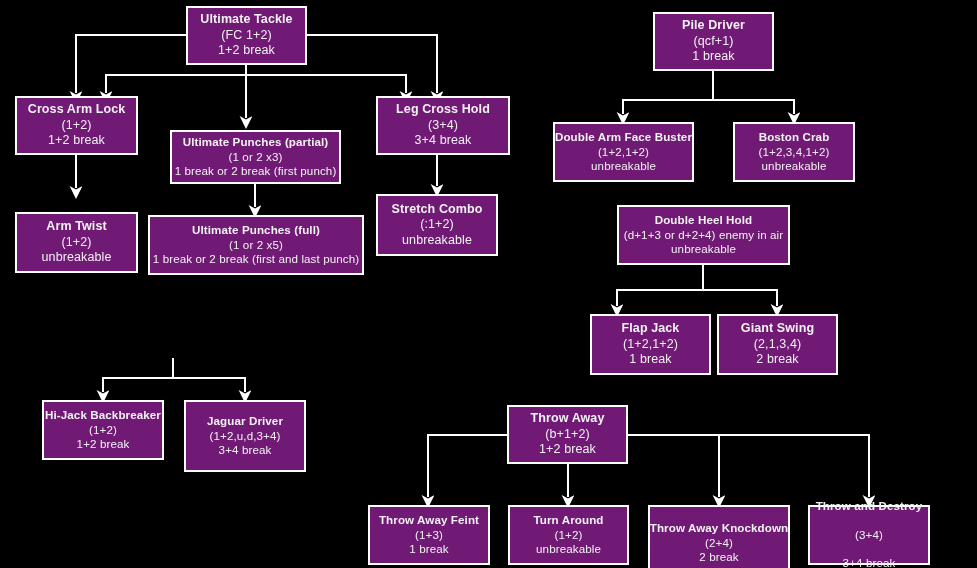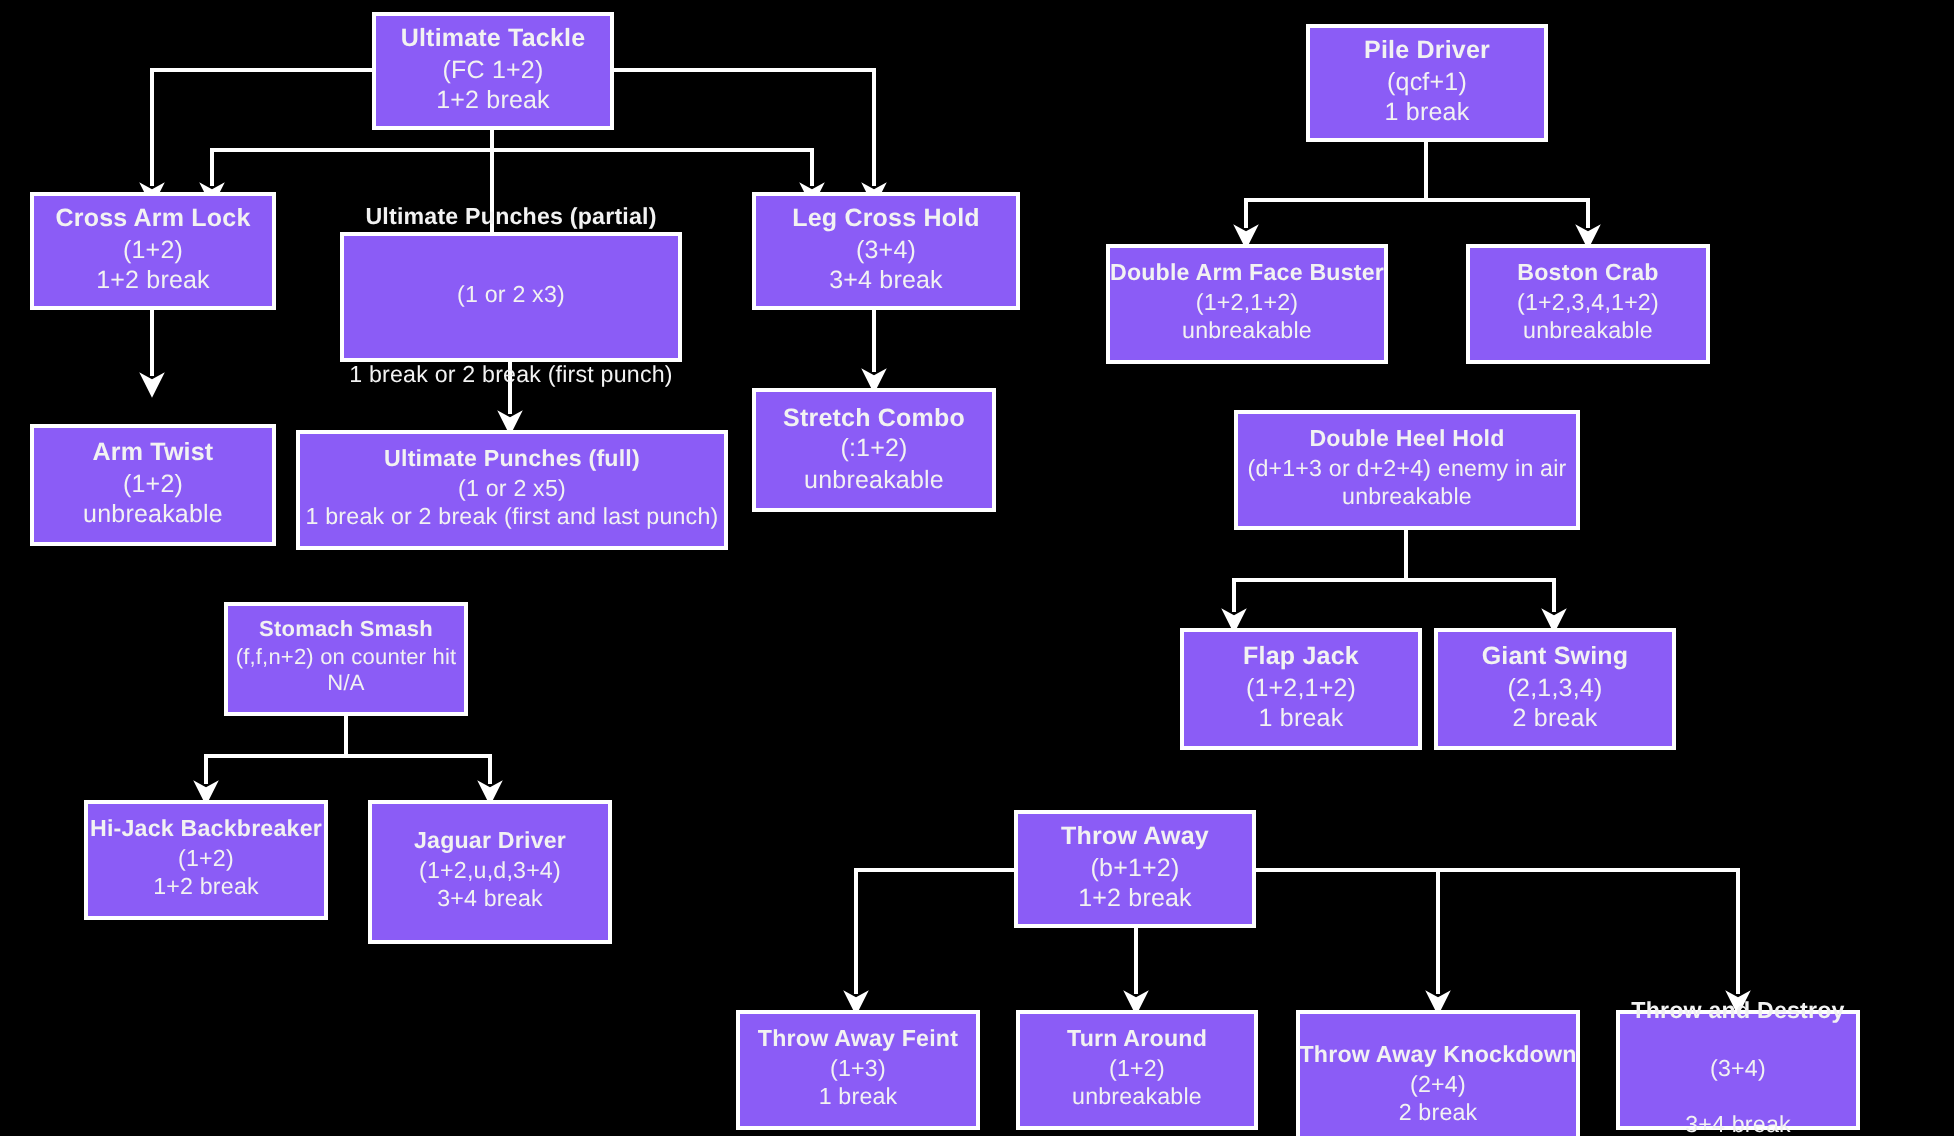--- a/index.html
+++ b/index.html
@@ -17,21 +17,21 @@
   }
   #wires{
     position:absolute;left:0;top:0;
     width:977px;height:568px;
     pointer-events:none;
     z-index:1;
   }
   .node{
     position:absolute;
     box-sizing:border-box;
-    background:#8b5cf6;
+    background:#701a75;
     border:2px solid #ffffff;
     color:#f2f2f2;
     display:flex;
     flex-direction:column;
     align-items:center;
     justify-content:center;
     text-align:center;
     line-height:1.24;
     z-index:2;
     letter-spacing:0.1px;
@@ -102,21 +102,21 @@
     <span class="ln">(1+2)</span>
     <span class="ln">1+2 break</span>
   </div>
 
   <div class="node f12" style="left:15px;top:196px;width:123px;height:61px;margin-top:16px;">
     <span class="ln title">Arm Twist</span>
     <span class="ln">(1+2)</span>
     <span class="ln">unbreakable</span>
   </div>
 
-  <div class="node f11" style="left:170px;top:116px;width:171px;height:65px;gap:25px;">
+  <div class="node f11" style="left:170px;top:130px;width:171px;height:54px;">
     <span class="ln title">Ultimate Punches (partial)</span>
     <span class="ln">(1 or 2 x3)</span>
     <span class="ln">1 break or 2 break (first punch)</span>
   </div>
 
   <div class="node f11" style="left:148px;top:215px;width:216px;height:60px;">
     <span class="ln title">Ultimate Punches (full)</span>
     <span class="ln">(1 or 2 x5)</span>
     <span class="ln">1 break or 2 break (first and last punch)</span>
   </div>
@@ -126,25 +126,20 @@
     <span class="ln">(3+4)</span>
     <span class="ln">3+4 break</span>
   </div>
 
   <div class="node f12" style="left:376px;top:194px;width:122px;height:62px;">
     <span class="ln title">Stretch Combo</span>
     <span class="ln">(:1+2)</span>
     <span class="ln">unbreakable</span>
   </div>
 
-  <div class="node f105" style="left:112px;top:301px;width:122px;height:57px;">
-    <span class="ln title">Stomach Smash</span>
-    <span class="ln">(f,f,n+2) on counter hit</span>
-    <span class="ln">N/A</span>
-  </div>
 
   <div class="node f11" style="left:42px;top:400px;width:122px;height:60px;">
     <span class="ln title">Hi-Jack Backbreaker</span>
     <span class="ln">(1+2)</span>
     <span class="ln">1+2 break</span>
   </div>
 
   <div class="node f11" style="left:184px;top:400px;width:122px;height:72px;">
     <span class="ln title">Jaguar Driver</span>
     <span class="ln">(1+2,u,d,3+4)</span>

